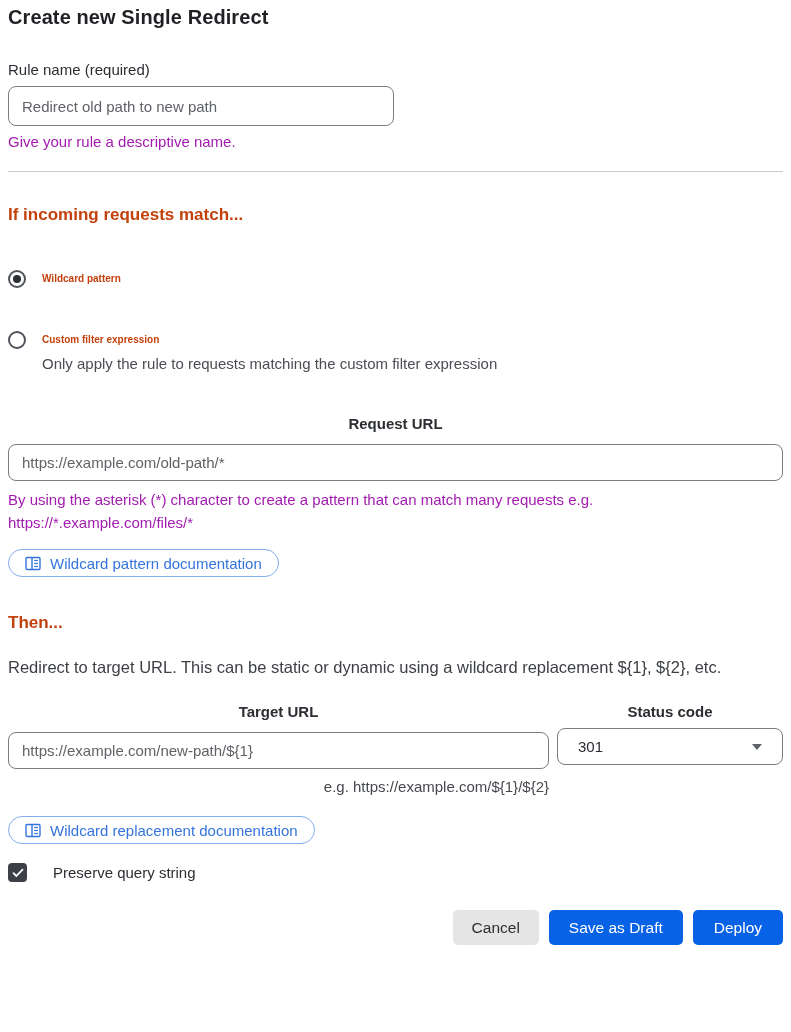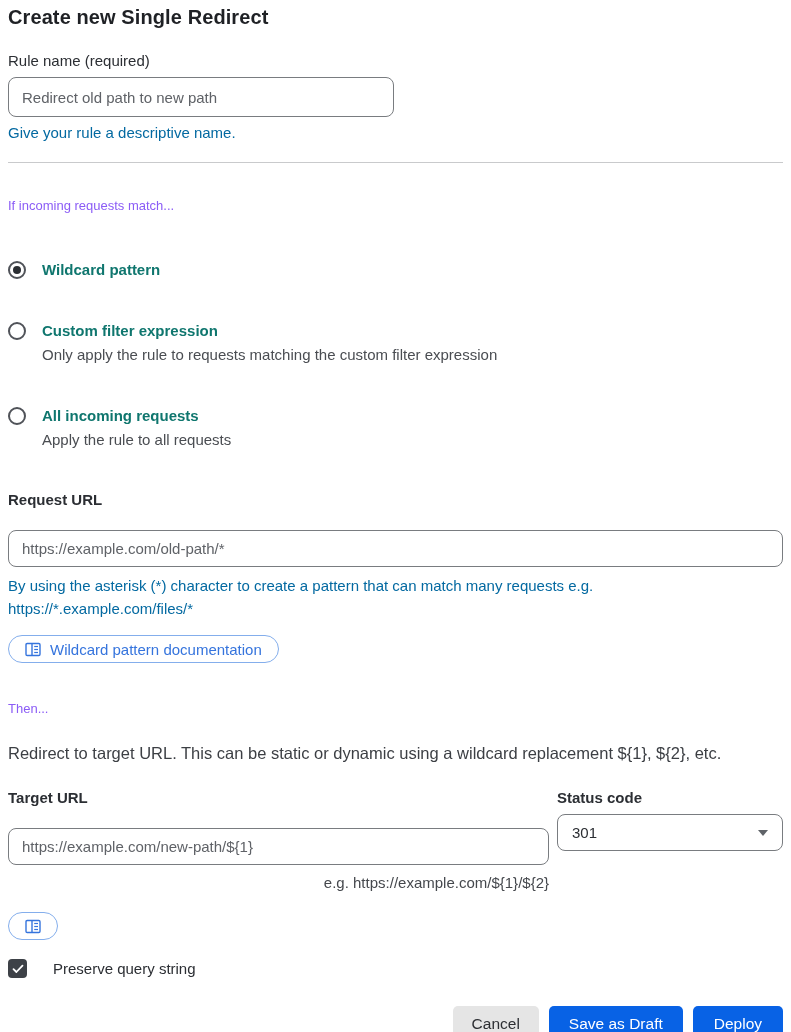--- a/index.html
+++ b/index.html
@@ -13,54 +13,54 @@
   }
   .page-title {
     font-size: 20px;
     font-weight: 700;
     color: #1f2125;
     letter-spacing: 0.1px;
   }
   .field-label {
     font-size: 15px;
     color: #2b2e33;
-    margin-top: 22px;
+    margin-top: 31px;
     line-height: 20px;
   }
-  .field-label.semibold { font-weight: 700; }
+  .field-label.semibold { font-weight: 700; text-align: center; }
   .text-input {
     display: block;
     width: 386px;
     height: 40px;
     margin-top: 6px;
     border: 1px solid #797c80;
     border-radius: 8px;
     padding: 4px 13px;
     font-family: "Liberation Sans", "DejaVu Sans", sans-serif;
     font-size: 15px;
     color: #2b2e33;
     background: #fff;
     outline: none;
   }
   .text-input::placeholder { color: #5f6267; opacity: 1; }
   .helper-text {
     font-size: 15px;
-    color: #0369a1;
+    color: #a21caf;
     margin-top: 5px;
     line-height: 22px;
   }
   .divider {
     border: none;
     border-top: 1px solid #c9cacc;
     margin-top: 18px;
   }
   .section-heading {
-    font-size: 13px;
-    font-weight: 400;
-    color: #8b5cf6;
+    font-size: 17px;
+    font-weight: 700;
+    color: #c2410c;
     line-height: 22px;
   }
   .section-heading.match { margin-top: 32px; }
   .radio-group { margin-top: 42px; }
   .radio-option {
     display: flex;
     gap: 16px;
     margin-bottom: 40px;
     cursor: pointer;
   }
@@ -78,36 +78,36 @@
     content: "";
     position: absolute;
     left: 50%; top: 50%;
     width: 8px; height: 8px;
     transform: translate(-50%, -50%);
     border-radius: 50%;
     background: #2b2e33;
   }
   .radio-texts { display: flex; flex-direction: column; }
   .radio-label {
-    font-size: 15px;
+    font-size: 10px;
     font-weight: 700;
-    color: #0f766e;
+    color: #c2410c;
     line-height: 21px;
   }
   .radio-desc {
     font-size: 15px;
     color: #4a4d52;
     line-height: 21px;
     margin-top: 3px;
   }
   .full-input {
     display: block;
     width: 100%;
     height: 37px;
-    margin-top: 20px;
+    margin-top: 10px;
     border: 1px solid #797c80;
     border-radius: 8px;
     padding: 0 13px;
     font-family: "Liberation Sans", "DejaVu Sans", sans-serif;
     font-size: 15px;
     color: #2b2e33;
     background: #fff;
     outline: none;
   }
   .full-input::placeholder { color: #5f6267; opacity: 1; }
@@ -145,21 +145,21 @@
   .status-col { flex: 1; }
   .target-row .field-label { margin-top: 23px; }
   .select-box {
     display: flex;
     align-items: center;
     justify-content: space-between;
     height: 37px;
     margin-top: 6px;
     border: 1px solid #797c80;
     border-radius: 8px;
-    padding: 0 14px;
+    padding: 0 20px;
     font-size: 15px;
     color: #2b2e33;
     background: #fff;
     cursor: pointer;
   }
   .select-caret {
     width: 0; height: 0;
     border-left: 5px solid transparent;
     border-right: 5px solid transparent;
     border-top: 6px solid #5f6368;
@@ -235,27 +235,20 @@
   </div>
 
   <div class="radio-option">
     <span class="radio-circle"></span>
     <span class="radio-texts">
       <span class="radio-label">Custom filter expression</span>
       <span class="radio-desc">Only apply the rule to requests matching the custom filter expression</span>
     </span>
   </div>
 
-  <div class="radio-option">
-    <span class="radio-circle"></span>
-    <span class="radio-texts">
-      <span class="radio-label">All incoming requests</span>
-      <span class="radio-desc">Apply the rule to all requests</span>
-    </span>
-  </div>
 
 </div>
 
 <div class="field-label semibold request-label">Request URL</div>
 <input class="full-input" type="text" placeholder="https://example.com/old-path/*" style="">
 <div class="helper-text request-helper">
   <span>By using the asterisk (*) character to create a pattern that can match many requests e.g.</span><br>
   <span>https://*.example.com/files/*</span>
 </div>
 
@@ -294,20 +287,21 @@
 <button class="doc-button replacement">
   <span>
     <svg width="16" height="15" viewBox="0 0 16 15" fill="none" xmlns="http://www.w3.org/2000/svg">
       <rect x="1" y="1.5" width="14" height="12" rx="1.2" stroke="#3574dd" stroke-width="1.4"></rect>
       <line x1="7" y1="1.5" x2="7" y2="13.5" stroke="#3574dd" stroke-width="1.4"></line>
       <line x1="9.2" y1="4.5" x2="13" y2="4.5" stroke="#3574dd" stroke-width="1.2"></line>
       <line x1="9.2" y1="7.5" x2="13" y2="7.5" stroke="#3574dd" stroke-width="1.2"></line>
       <line x1="9.2" y1="10.5" x2="13" y2="10.5" stroke="#3574dd" stroke-width="1.2"></line>
     </svg>
   </span>
+  <span>Wildcard replacement documentation</span>
 </button>
 
 <div class="checkbox-row">
   <span class="checkbox-box">
     <svg width="12" height="10" viewBox="0 0 12 10" fill="none" xmlns="http://www.w3.org/2000/svg">
       <path d="M1.5 5.2 L4.4 8 L10.5 1.6" stroke="#ffffff" stroke-width="1.8" stroke-linecap="round" stroke-linejoin="round"></path>
     </svg>
   </span>
   <span class="checkbox-label">Preserve query string</span>
 </div>

